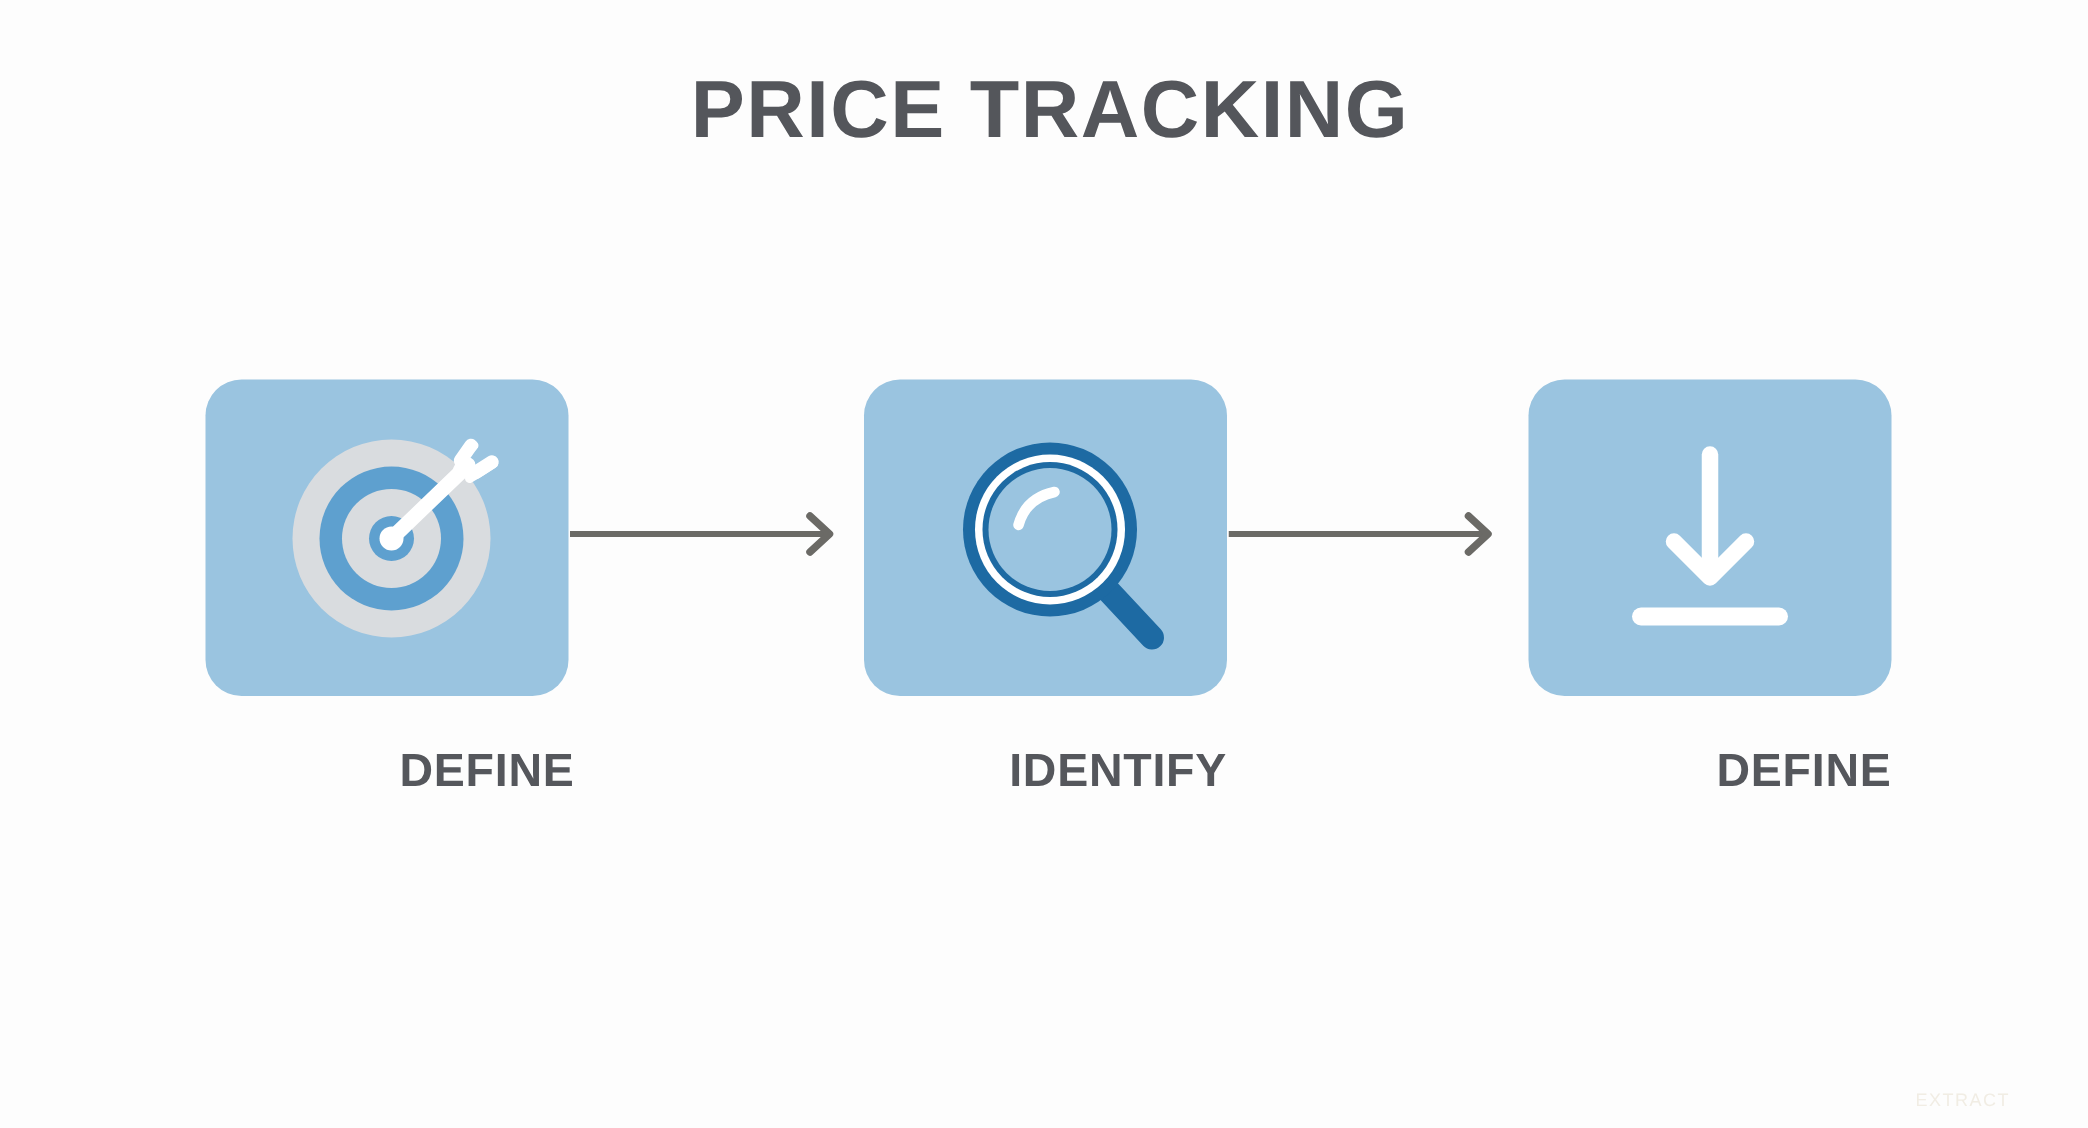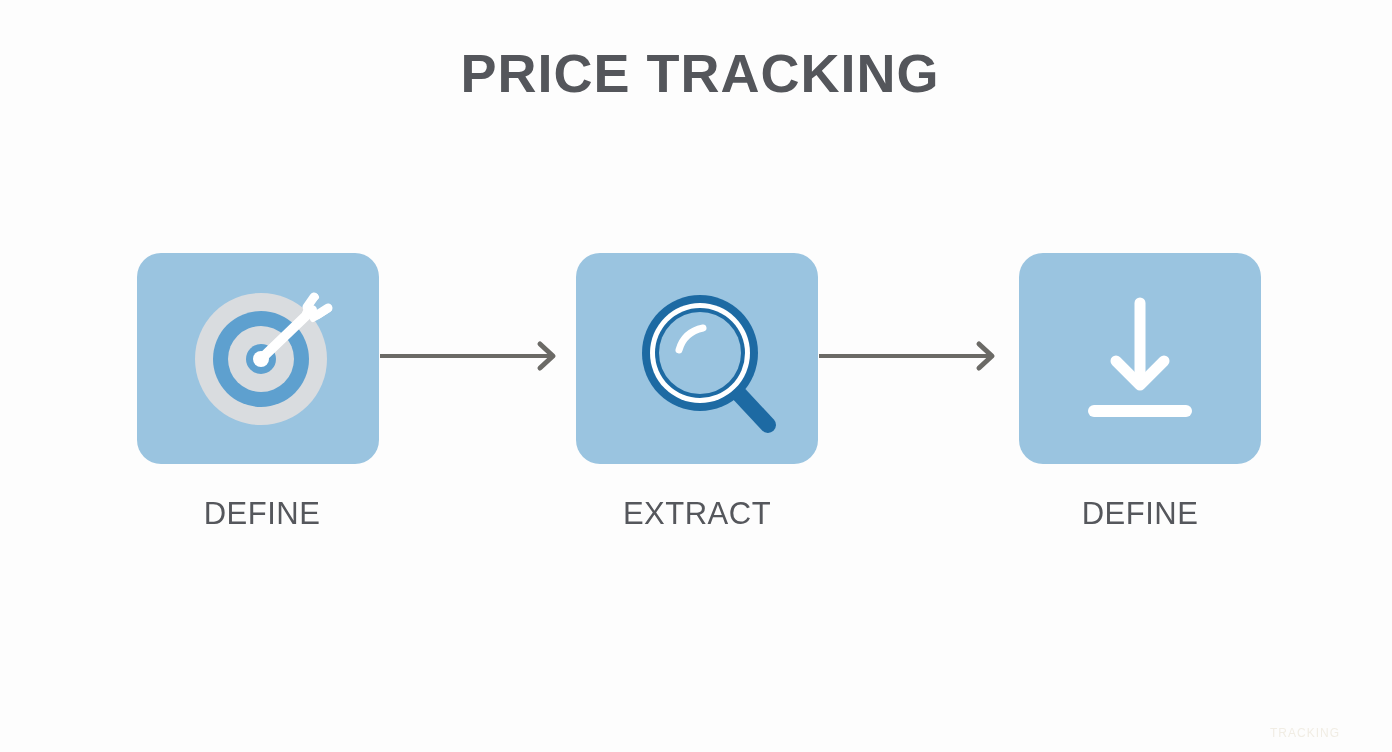--- a/index.html
+++ b/index.html
@@ -36,23 +36,23 @@
     }
     .step-box svg {
       position: absolute;
       left: 0; top: 0;
       width: 242px; height: 211px;
     }
     .step-label {
       position: absolute;
       top: 494px;
       width: 242px;
-      text-align: center;
+      text-align: right;
       font-size: 31px;
-      font-weight: 400;
+      font-weight: 700;
       color: #55575c;
       line-height: 40px;
       letter-spacing: 0.5px;
     }
     .arrow {
       position: absolute;
       top: 336px;
       height: 40px;
     }
     .arrow svg { width: 100%; height: 100%; display: block; }
@@ -96,31 +96,31 @@
 <div class="step-box" style="left:576px;">
   <svg viewBox="0 0 242 211">
     <line x1="164" y1="142" x2="192" y2="172" stroke="#1d6aa3" stroke-width="16" stroke-linecap="round"></line>
     <circle cx="124" cy="100" r="58" fill="#1d6aa3"></circle>
     <circle cx="124" cy="100" r="50" fill="#ffffff"></circle>
     <circle cx="124" cy="100" r="45" fill="#1d6aa3"></circle>
     <circle cx="124" cy="100" r="41" fill="#9ac4e0"></circle>
     <path d="M103 97 Q108 79 127 75" fill="none" stroke="#ffffff" stroke-width="7" stroke-linecap="round"></path>
   </svg>
 </div>
-<div class="step-label" style="left:576px;">EXTRACT</div>
+<div class="step-label" style="left:576px;">IDENTIFY</div>
 
 <div class="arrow" style="left:819px; width:178px;">
   <svg viewBox="0 0 178 40">
     <line x1="0" y1="20" x2="172" y2="20" stroke="#6b6a66" stroke-width="4"></line>
     <polyline points="160,8 173,20 160,32" fill="none" stroke="#6b6a66" stroke-width="5" stroke-linecap="round" stroke-linejoin="round"></polyline>
   </svg>
 </div>
 
 <div class="step-box" style="left:1019px;">
   <svg viewBox="0 0 242 211">
     <line x1="121" y1="50" x2="121" y2="130" stroke="#ffffff" stroke-width="11" stroke-linecap="round"></line>
     <polyline points="97,108 121,132 145,108" fill="none" stroke="#ffffff" stroke-width="11" stroke-linecap="round" stroke-linejoin="round"></polyline>
     <line x1="75" y1="158" x2="167" y2="158" stroke="#ffffff" stroke-width="12" stroke-linecap="round"></line>
   </svg>
 </div>
 <div class="step-label" style="left:1019px;">DEFINE</div>
 
-<div class="watermark">TRACKING</div>
+<div class="watermark">EXTRACT</div>
 
 </body></html>

